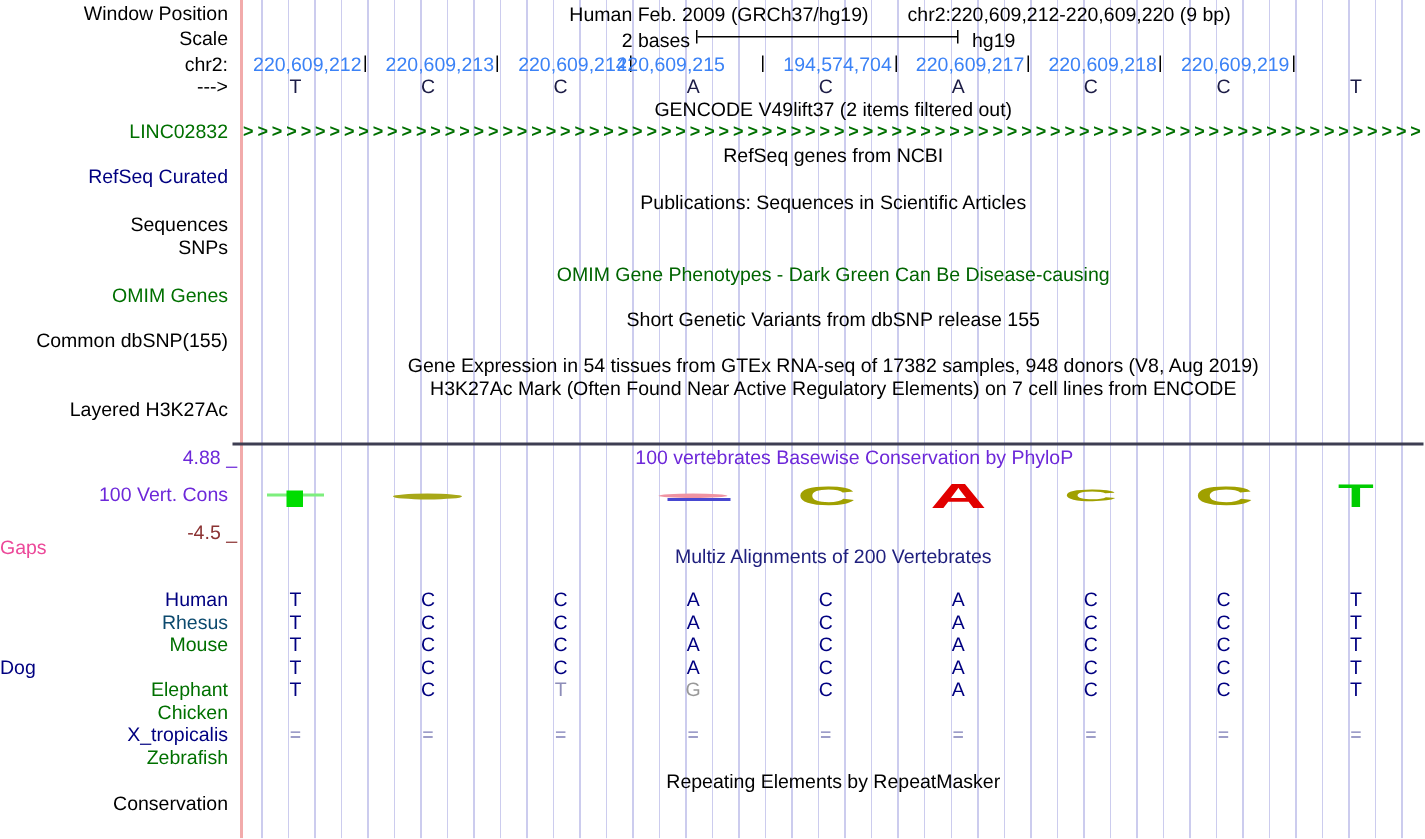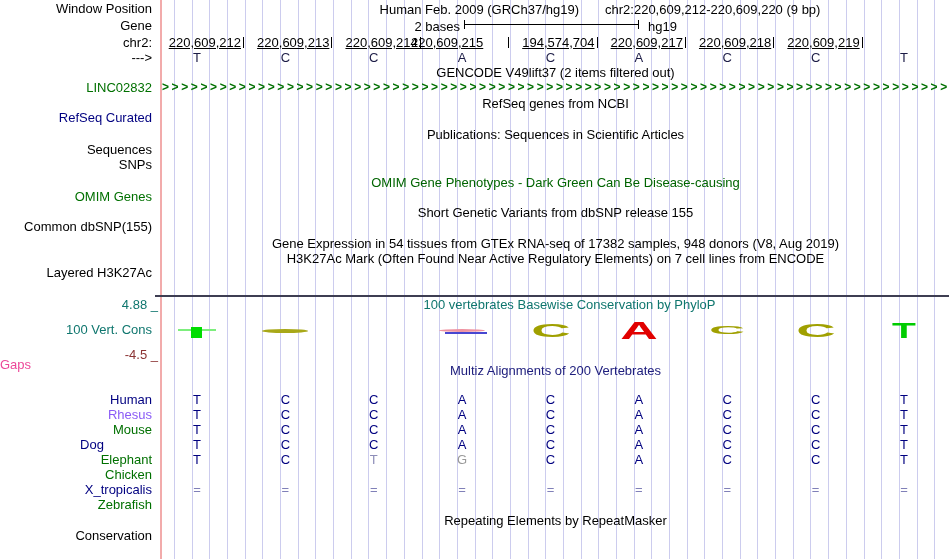--- a/index.html
+++ b/index.html
@@ -8,36 +8,36 @@
     position:relative; width:950px; height:559px; background:#fff;
     font-family:"Liberation Sans", sans-serif; font-size:13px; color:#000;
     overflow:hidden;
   }
   .lbl { position:absolute; left:0; width:152px; text-align:right; height:14px; line-height:14px; white-space:nowrap; }
   .ctr { position:absolute; left:162px; width:787px; text-align:center; height:14px; line-height:14px; white-space:nowrap; }
   .c-black { color:#000; }
   .c-green { color:#007000; }
   .c-dkgreen { color:#006400; }
   .c-navy { color:#000080; }
-  .c-consblue { color:#0f766e;padding-left:28px; }
+  .c-consblue { color:#6d28d9;padding-left:28px; }
   .c-multiz { color:#20207e; }
   .c-maroon { color:#8b3333; }
   #gridlines {
     position:absolute; left:174px; top:0; width:775px; height:559px;
     background:repeating-linear-gradient(to right, #ccccee 0 1px, transparent 1px 17.68px);
   }
   #left-boundary-line { position:absolute; left:160px; top:0; width:2px; height:559px; background:#f2abab; }
   #phylop-top-line { position:absolute; left:155px; top:295px; width:794px; height:2px; background:#3e3e52; }
   #main-title { position:absolute; left:250px; top:2px; width:700px; text-align:center; white-space:nowrap; }
   #main-title .gap { display:inline-block; width:26px; }
   #scalebar { position:absolute; left:464px; top:20px; width:175px; height:9px; border-left:1px solid #000; border-right:1px solid #000; }
   #scalebar-line { position:absolute; left:0; top:4px; width:100%; height:1px; background:#000; }
   #scale-amount { position:absolute; left:352px; top:19px; width:108px; text-align:right; }
   #scale-db { position:absolute; left:648px; top:19px; }
-  .ruler-num { position:absolute; width:118px; text-align:right; top:36px; height:13px; line-height:13px; color:#000000; white-space:nowrap;text-decoration:underline; }
+  .ruler-num { position:absolute; width:118px; text-align:right; top:36px; height:13px; line-height:13px; color:#3b82f6; white-space:nowrap; }
   .ruler-tick { position:absolute; top:37px; width:1px; height:11px; background:#000; }
   .base-cell { position:absolute; width:88px; text-align:center; height:13px; line-height:13px; }
   #gene-arrows {
     position:absolute; left:162px; top:80px; width:786px; height:14px; line-height:14px;
     overflow:hidden; color:#007000; font-size:12px; letter-spacing:2.6px; white-space:nowrap; font-weight:bold;
   }
   .logo-letter {
     position:absolute; font-weight:bold; font-size:13px; height:13px; line-height:13px;
     transform-origin:center center;
   }
@@ -46,21 +46,21 @@
 </head>
 <body>
 
 <div id="app">
 
   <div id="gridlines"></div>
   <div id="left-boundary-line"></div>
   <div id="phylop-top-line"></div>
 
   <div class="lbl c-black" style="top:2px">Window Position</div>
-  <div class="lbl c-black" style="top:19px">Gene</div>
+  <div class="lbl c-black" style="top:19px">Scale</div>
   <div class="lbl c-black" style="top:36px">chr2:</div>
   <div class="lbl c-black" style="top:51px">---&gt;</div>
 
   <div id="main-title">
     <span>Human Feb. 2009 (GRCh37/hg19)</span><span class="gap"></span><span>chr2:220,609,212-220,609,220 (9 bp)</span>
   </div>
 
   <div id="scale-amount">2 bases</div>
   <div id="scalebar">
       <div id="scalebar-line"></div>
@@ -141,41 +141,41 @@
       <div style="position: absolute; left: 0px; top: 393px; width: 152px; text-align: right; color: rgb(0, 0, 128); height: 14px; line-height: 14px; white-space: nowrap;">Human</div>
       <div class="align-letter" style="position: absolute; left: 153px; top: 393px; color: rgb(0, 0, 128);">T</div>
       <div class="align-letter" style="position: absolute; left: 241.375px; top: 393px; color: rgb(0, 0, 128);">C</div>
       <div class="align-letter" style="position: absolute; left: 329.75px; top: 393px; color: rgb(0, 0, 128);">C</div>
       <div class="align-letter" style="position: absolute; left: 418.125px; top: 393px; color: rgb(0, 0, 128);">A</div>
       <div class="align-letter" style="position: absolute; left: 506.5px; top: 393px; color: rgb(0, 0, 128);">C</div>
       <div class="align-letter" style="position: absolute; left: 594.875px; top: 393px; color: rgb(0, 0, 128);">A</div>
       <div class="align-letter" style="position: absolute; left: 683.25px; top: 393px; color: rgb(0, 0, 128);">C</div>
       <div class="align-letter" style="position: absolute; left: 771.625px; top: 393px; color: rgb(0, 0, 128);">C</div>
       <div class="align-letter" style="position: absolute; left: 860px; top: 393px; color: rgb(0, 0, 128);">T</div>
-      <div style="position: absolute; left: 0px; top: 408px; width: 152px; text-align: right; color: #8b5cf6; height: 14px; line-height: 14px; white-space: nowrap;">Rhesus</div>
+      <div style="position: absolute; left: 0px; top: 408px; width: 152px; text-align: right; color: #0c4a6e; height: 14px; line-height: 14px; white-space: nowrap;">Rhesus</div>
       <div class="align-letter" style="position: absolute; left: 153px; top: 408px; color: rgb(0, 0, 128);">T</div>
       <div class="align-letter" style="position: absolute; left: 241.375px; top: 408px; color: rgb(0, 0, 128);">C</div>
       <div class="align-letter" style="position: absolute; left: 329.75px; top: 408px; color: rgb(0, 0, 128);">C</div>
       <div class="align-letter" style="position: absolute; left: 418.125px; top: 408px; color: rgb(0, 0, 128);">A</div>
       <div class="align-letter" style="position: absolute; left: 506.5px; top: 408px; color: rgb(0, 0, 128);">C</div>
       <div class="align-letter" style="position: absolute; left: 594.875px; top: 408px; color: rgb(0, 0, 128);">A</div>
       <div class="align-letter" style="position: absolute; left: 683.25px; top: 408px; color: rgb(0, 0, 128);">C</div>
       <div class="align-letter" style="position: absolute; left: 771.625px; top: 408px; color: rgb(0, 0, 128);">C</div>
       <div class="align-letter" style="position: absolute; left: 860px; top: 408px; color: rgb(0, 0, 128);">T</div>
       <div style="position: absolute; left: 0px; top: 423px; width: 152px; text-align: right; color: rgb(0, 112, 0); height: 14px; line-height: 14px; white-space: nowrap;">Mouse</div>
       <div class="align-letter" style="position: absolute; left: 153px; top: 423px; color: rgb(0, 0, 128);">T</div>
       <div class="align-letter" style="position: absolute; left: 241.375px; top: 423px; color: rgb(0, 0, 128);">C</div>
       <div class="align-letter" style="position: absolute; left: 329.75px; top: 423px; color: rgb(0, 0, 128);">C</div>
       <div class="align-letter" style="position: absolute; left: 418.125px; top: 423px; color: rgb(0, 0, 128);">A</div>
       <div class="align-letter" style="position: absolute; left: 506.5px; top: 423px; color: rgb(0, 0, 128);">C</div>
       <div class="align-letter" style="position: absolute; left: 594.875px; top: 423px; color: rgb(0, 0, 128);">A</div>
       <div class="align-letter" style="position: absolute; left: 683.25px; top: 423px; color: rgb(0, 0, 128);">C</div>
       <div class="align-letter" style="position: absolute; left: 771.625px; top: 423px; color: rgb(0, 0, 128);">C</div>
       <div class="align-letter" style="position: absolute; left: 860px; top: 423px; color: rgb(0, 0, 128);">T</div>
-      <div style="position: absolute; left: 0px; top: 438px; width: 184px; text-align: center; color: rgb(0, 0, 128); height: 14px; line-height: 14px; white-space: nowrap;">Dog</div>
+      <div style="position: absolute; left: 0px; top: 438px; width: 184px; text-align: left; color: rgb(0, 0, 128); height: 14px; line-height: 14px; white-space: nowrap;">Dog</div>
       <div class="align-letter" style="position: absolute; left: 153px; top: 438px; color: rgb(0, 0, 128);">T</div>
       <div class="align-letter" style="position: absolute; left: 241.375px; top: 438px; color: rgb(0, 0, 128);">C</div>
       <div class="align-letter" style="position: absolute; left: 329.75px; top: 438px; color: rgb(0, 0, 128);">C</div>
       <div class="align-letter" style="position: absolute; left: 418.125px; top: 438px; color: rgb(0, 0, 128);">A</div>
       <div class="align-letter" style="position: absolute; left: 506.5px; top: 438px; color: rgb(0, 0, 128);">C</div>
       <div class="align-letter" style="position: absolute; left: 594.875px; top: 438px; color: rgb(0, 0, 128);">A</div>
       <div class="align-letter" style="position: absolute; left: 683.25px; top: 438px; color: rgb(0, 0, 128);">C</div>
       <div class="align-letter" style="position: absolute; left: 771.625px; top: 438px; color: rgb(0, 0, 128);">C</div>
       <div class="align-letter" style="position: absolute; left: 860px; top: 438px; color: rgb(0, 0, 128);">T</div>
       <div style="position: absolute; left: 0px; top: 453px; width: 152px; text-align: right; color: rgb(0, 112, 0); height: 14px; line-height: 14px; white-space: nowrap;">Elephant</div>

